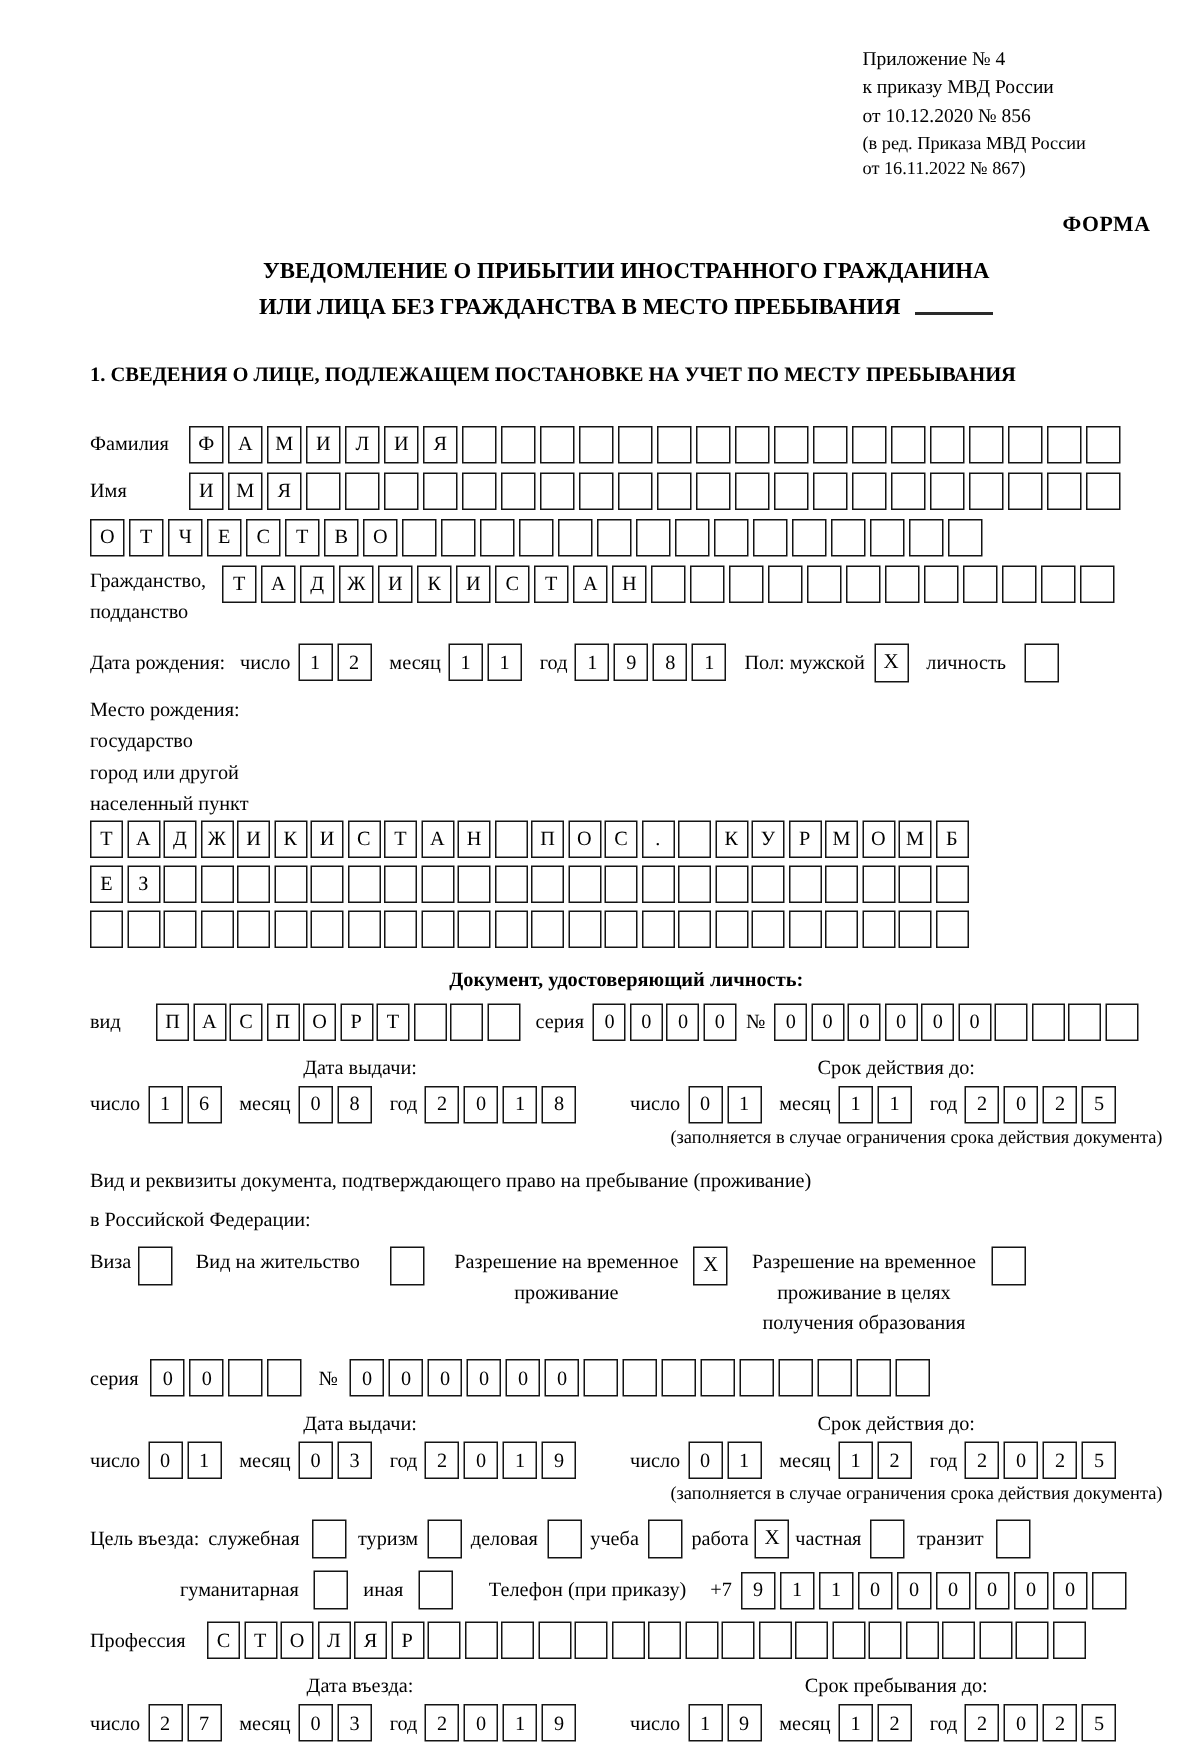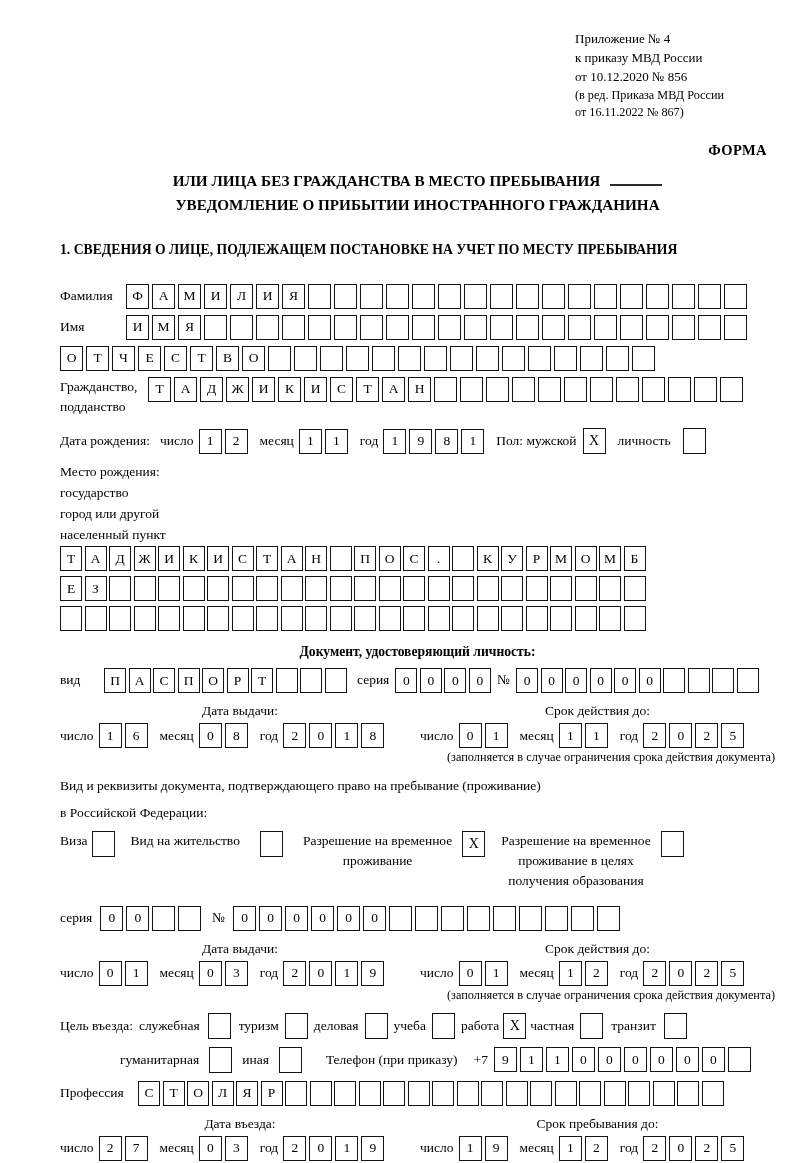--- a/index.html
+++ b/index.html
@@ -52,22 +52,22 @@
     <div>Приложение № 4</div>
     <div>к приказу МВД России</div>
     <div>от 10.12.2020 № 856</div>
     <div class="red">(в ред. Приказа МВД России</div>
     <div class="red">от 16.11.2022 № 867)</div>
   </div>
 
   <div class="forma">ФОРМА</div>
 
   <div class="title">
+    <div>УВЕДОМЛЕНИЕ О ПРИБЫТИИ ИНОСТРАННОГО ГРАЖДАНИНА</div>
     <div><span>ИЛИ ЛИЦА БЕЗ ГРАЖДАНСТВА В МЕСТО ПРЕБЫВАНИЯ</span><span class="blank"></span></div>
-    <div>УВЕДОМЛЕНИЕ О ПРИБЫТИИ ИНОСТРАННОГО ГРАЖДАНИНА</div>
   </div>
 
   <div class="sect">1. СВЕДЕНИЯ О ЛИЦЕ, ПОДЛЕЖАЩЕМ ПОСТАНОВКЕ НА УЧЕТ ПО МЕСТУ ПРЕБЫВАНИЯ</div>
 
   <div class="row">
     <span class="lbl w66">Фамилия</span>
     <span class="boxes">
         <span class="cbox">Ф</span>
         <span class="cbox">А</span>
         <span class="cbox">М</span>

